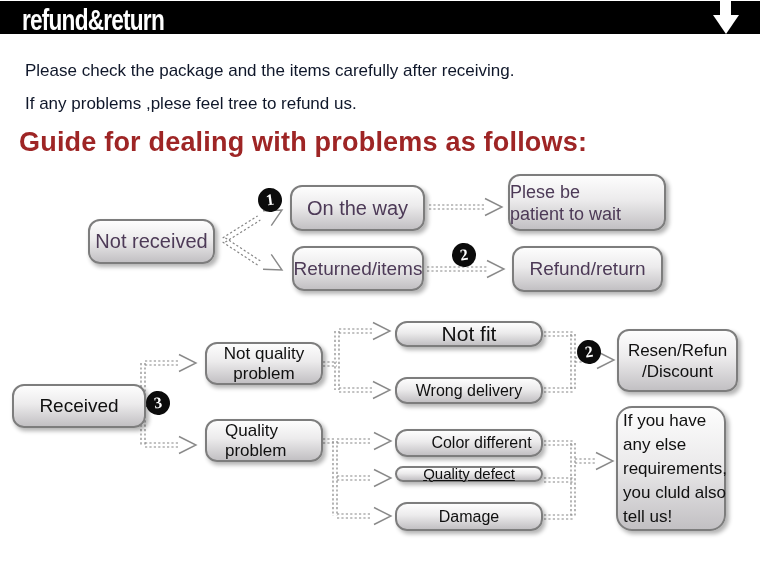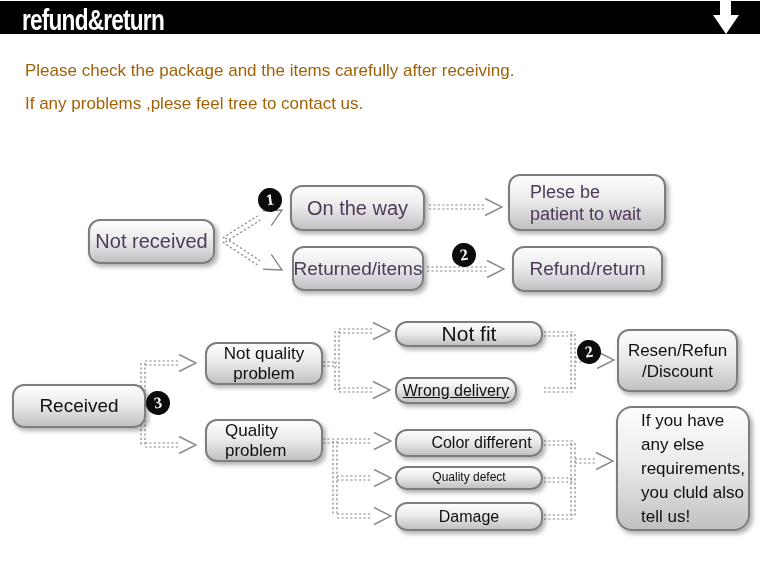--- a/index.html
+++ b/index.html
@@ -8,21 +8,21 @@
 
   
   .banner{position:absolute;left:0;top:1px;width:760px;height:33px;background:#000;}
   .banner-title{position:absolute;left:22px;top:3px;color:#fff;font-weight:bold;font-size:29px;
         letter-spacing:-1px;transform:scaleX(0.78);transform-origin:left center;white-space:nowrap;}
   .dl-arrow-stem{position:absolute;left:720px;top:0;width:11px;height:16px;background:#fff;}
   .dl-arrow-head{position:absolute;left:713px;top:15px;width:0;height:0;
         border-left:13px solid transparent;border-right:13px solid transparent;border-top:19px solid #fff;}
 
   
-  .intro-line{position:absolute;color:#a16207;font-size:17px;white-space:nowrap;}
+  .intro-line{position:absolute;color:#0f172a;font-size:17px;white-space:nowrap;}
   .guide-heading{position:absolute;left:19px;top:127px;color:#9e2525;font-size:27px;font-weight:bold;
         white-space:nowrap;letter-spacing:0.2px;}
 
   
   .box{position:absolute;box-sizing:border-box;border:2px solid #7d7d7d;border-radius:12px;
        background:linear-gradient(180deg,#fdfdfd 0%,#ecebec 45%,#c2c0c3 100%);
        box-shadow:2.5px 3px 4px rgba(0,0,0,0.30);
        display:flex;align-items:center;justify-content:center;text-align:center;
        white-space:pre-line;line-height:1.12;z-index:2;}
   .purple{color:#4d3a57;}
@@ -41,21 +41,22 @@
 
 <div id="page">
 
   <div class="banner">
     <div class="banner-title">refund&amp;return</div>
   </div>
   <div class="dl-arrow-stem"></div>
   <div class="dl-arrow-head"></div>
 
   <div class="intro-line" style="left:25px;top:61px;">Please check the package and the items carefully after receiving.</div>
-  <div class="intro-line" style="left:25px;top:94px;">If any problems ,plese feel tree to contact us.</div>
+  <div class="intro-line" style="left:25px;top:94px;">If any problems ,plese feel tree to refund us.</div>
+  <div class="guide-heading">Guide for dealing with problems as follows:</div>
 
   <svg class="connectors" width="760" height="563">
       <line x1="225.33042886304585" y1="242.11659137302752" x2="260.3304288630459" y2="220.11659137302752" stroke="#858585" stroke-width="1.2" stroke-dasharray="2.2,2.2"></line>
       <line x1="222.66957113695415" y1="237.88340862697248" x2="257.6695711369541" y2="215.88340862697248" stroke="#858585" stroke-width="1.2" stroke-dasharray="2.2,2.2"></line>
       <line x1="222.62705528334791" y1="242.0892636992532" x2="257.6270552833479" y2="265.0892636992532" stroke="#858585" stroke-width="1.2" stroke-dasharray="2.2,2.2"></line>
       <line x1="225.37294471665209" y1="237.9107363007468" x2="260.3729447166521" y2="260.9107363007468" stroke="#858585" stroke-width="1.2" stroke-dasharray="2.2,2.2"></line>
       <line x1="429" y1="209" x2="486" y2="209" stroke="#858585" stroke-width="1.2" stroke-dasharray="2.2,2.2"></line>
       <line x1="429" y1="205" x2="486" y2="205" stroke="#858585" stroke-width="1.2" stroke-dasharray="2.2,2.2"></line>
       <line x1="427" y1="271" x2="488" y2="271" stroke="#858585" stroke-width="1.2" stroke-dasharray="2.2,2.2"></line>
       <line x1="427" y1="267" x2="488" y2="267" stroke="#858585" stroke-width="1.2" stroke-dasharray="2.2,2.2"></line>
@@ -113,43 +114,43 @@
       <path d="M-17,-8.5 L0,0 L-17,8.5" transform="translate(391,478) rotate(0)" fill="#ffffff" stroke="#8a8a8a" stroke-width="1.4"></path>
       <path d="M-17,-8.5 L0,0 L-17,8.5" transform="translate(391,516) rotate(0)" fill="#ffffff" stroke="#8a8a8a" stroke-width="1.4"></path>
       <path d="M-17,-8.5 L0,0 L-17,8.5" transform="translate(614,360) rotate(0)" fill="#ffffff" stroke="#8a8a8a" stroke-width="1.4"></path>
       <path d="M-17,-8.5 L0,0 L-17,8.5" transform="translate(613,461) rotate(0)" fill="#ffffff" stroke="#8a8a8a" stroke-width="1.4"></path>
       <line x1="131" y1="406" x2="147" y2="406" stroke="#3a3a3a" stroke-width="1.6"></line>
     </svg>
 
   <div class="box purple" style="left:88px;top:219px;width:127px;height:45px;font-size:20px;">Not received</div>
   <div class="box purple" style="left:290px;top:185px;width:135px;height:46px;font-size:20px;">On the way</div>
   <div class="box purple" style="left:292px;top:246px;width:132px;height:45px;font-size:19px;">Returned/items</div>
-  <div class="box purple left" style="left:508px;top:174px;width:158px;height:57px;font-size:18px;padding-left:20px;line-height:22px;">Plese be
+  <div class="box purple left" style="left:508px;top:174px;width:158px;height:57px;font-size:18px;line-height:22px;">Plese be
 patient to wait</div>
   <div class="box purple" style="left:512px;top:246px;width:151px;height:46px;font-size:19px;">Refund/return</div>
 
   <div class="badge" style="left:258px;top:188px;">1</div>
   <div class="badge" style="left:452px;top:243px;">2</div>
 
   <div class="box dark" style="left:12px;top:384px;width:134px;height:44px;font-size:19px;">Received</div>
   <div class="badge" style="left:146px;top:391px;">3</div>
 
   <div class="box dark" style="left:205px;top:342px;width:118px;height:43px;font-size:17px;">Not quality
 problem</div>
   <div class="box dark left" style="left:205px;top:419px;width:118px;height:43px;font-size:17px;padding-left:18px;">Quality
 problem</div>
 
   <div class="box dark" style="left:395px;top:321px;width:148px;height:26px;font-size:21px;">Not fit</div>
-  <div class="box dark" style="left:395px;top:377px;width:122px;height:27px;font-size:16px;text-decoration:underline;">Wrong delivery</div>
+  <div class="box dark" style="left:395px;top:377px;width:148px;height:27px;font-size:16px;">Wrong delivery</div>
   <div class="box dark" style="left:395px;top:429px;width:148px;height:28px;font-size:16px;padding-left:25px;">Color different</div>
-  <div class="box dark" style="left:395px;top:466px;width:148px;height:24px;font-size:12px;">Quality defect</div>
+  <div class="box dark" style="left:395px;top:466px;width:148px;height:16px;font-size:15px;text-decoration:underline;">Quality defect</div>
   <div class="box dark" style="left:395px;top:502px;width:148px;height:29px;font-size:16px;">Damage</div>
 
   <div class="badge" style="left:577px;top:340px;">2</div>
   <div class="box dark" style="left:617px;top:329px;width:121px;height:63px;font-size:17px;line-height:21px;">Resen/Refun
 /Discount</div>
-  <div class="box dark left" style="left:616px;top:406px;width:134px;height:125px;font-size:17px;line-height:24px;padding-left:23px;border-radius:16px;">If you have
+  <div class="box dark left" style="left:616px;top:406px;width:110px;height:125px;font-size:17px;line-height:24px;padding-left:5px;border-radius:16px;">If you have
 any else
 requirements,
 you cluld also
 tell us!</div>
 
 </div>
 
 </body></html>

